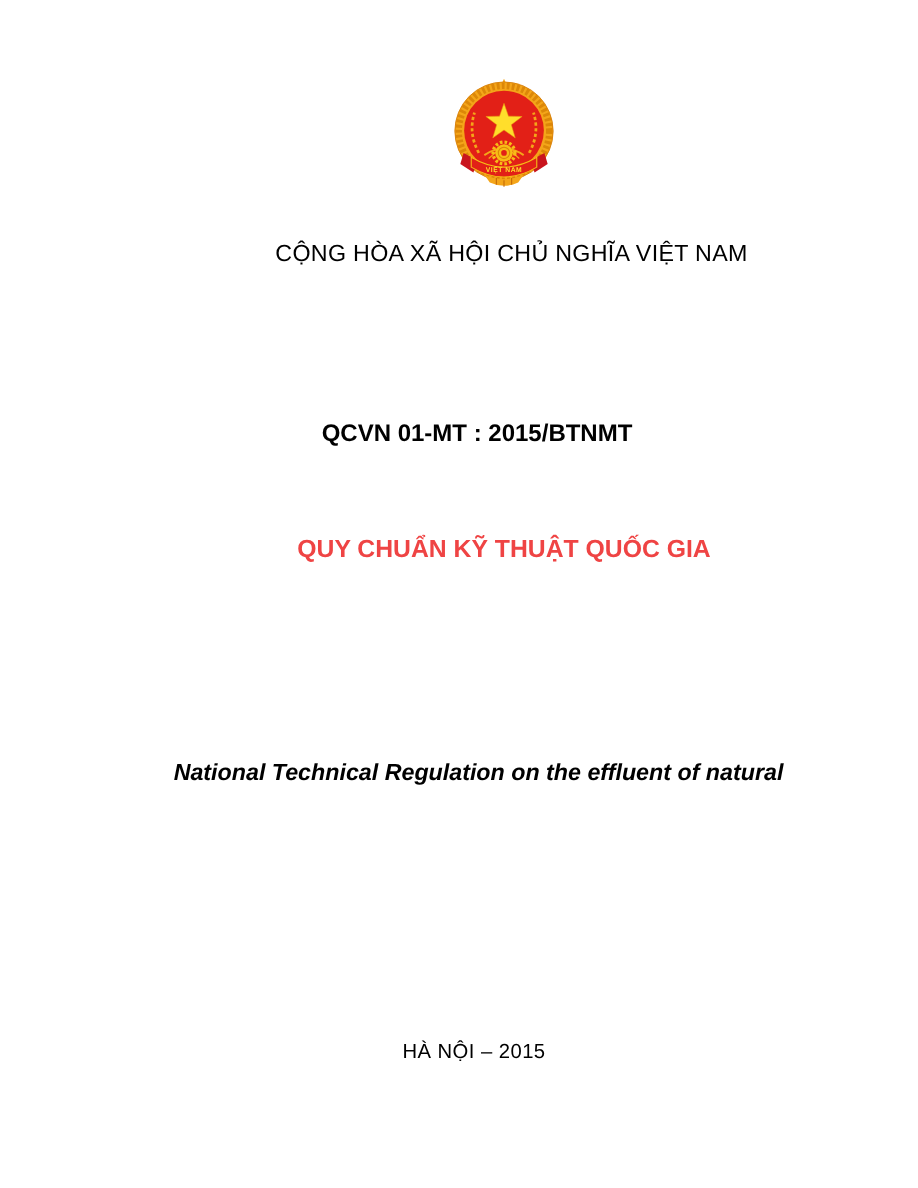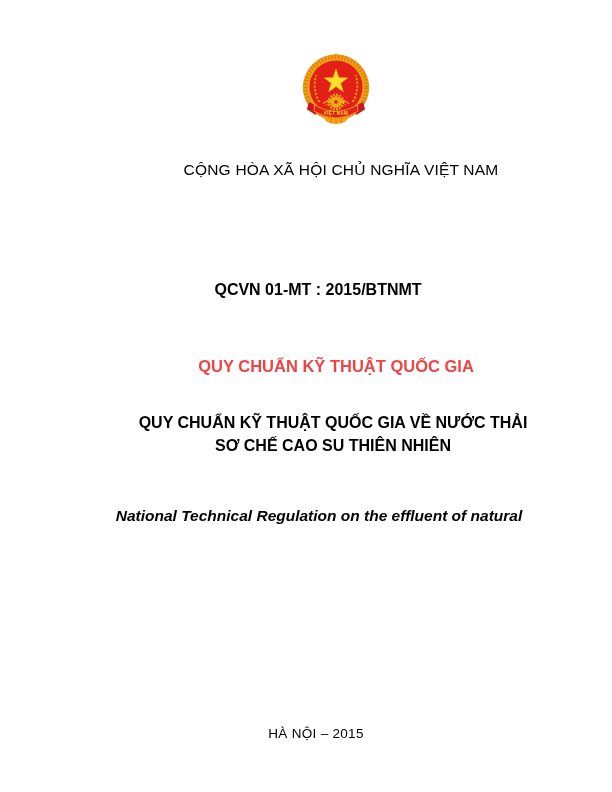--- a/index.html
+++ b/index.html
@@ -57,21 +57,20 @@
     font-style: italic;
     line-height: 19.5px;
     text-align: center;
   }
   .footer-line {
     left: 316px;
     top: 693px;
     font-size: 13.5px;
     font-weight: 400;
     letter-spacing: 0.3px;
-    margin-top: 33px;
   }
   .emblem {
     position: absolute;
     left: 299px;
     top: 51px;
     width: 74px;
     height: 75px;
   }
   .emblem svg {
     width: 100%;
@@ -116,24 +115,20 @@
       <text x="50" y="87.5" text-anchor="middle" font-size="6.2" font-weight="bold" letter-spacing="0.5" fill="#FFDE2B" font-family="Liberation Sans, sans-serif">VIỆT NAM</text>
     </svg>
   </div>
 
   <div class="abs country-line">CỘNG HÒA XÃ HỘI CHỦ NGHĨA VIỆT NAM</div>
 
   <div class="abs code-line">QCVN 01-MT : 2015/BTNMT</div>
 
   <div class="abs red-title-line">QUY CHUẨN KỸ THUẬT QUỐC GIA</div>
 
-  <div class="abs vi-title-block">
-    <div>QUY CHUẨN KỸ THUẬT QUỐC GIA VỀ NƯỚC THẢI</div>
-    <div>SƠ CHẾ CAO SU THIÊN NHIÊN</div>
-  </div>
 
   <div class="abs en-title-block">
     <div>National Technical Regulation on the effluent of natural</div>
   </div>
 
   <div class="abs footer-line">HÀ NỘI – 2015</div>
 
 </div>
 
 </body></html>

